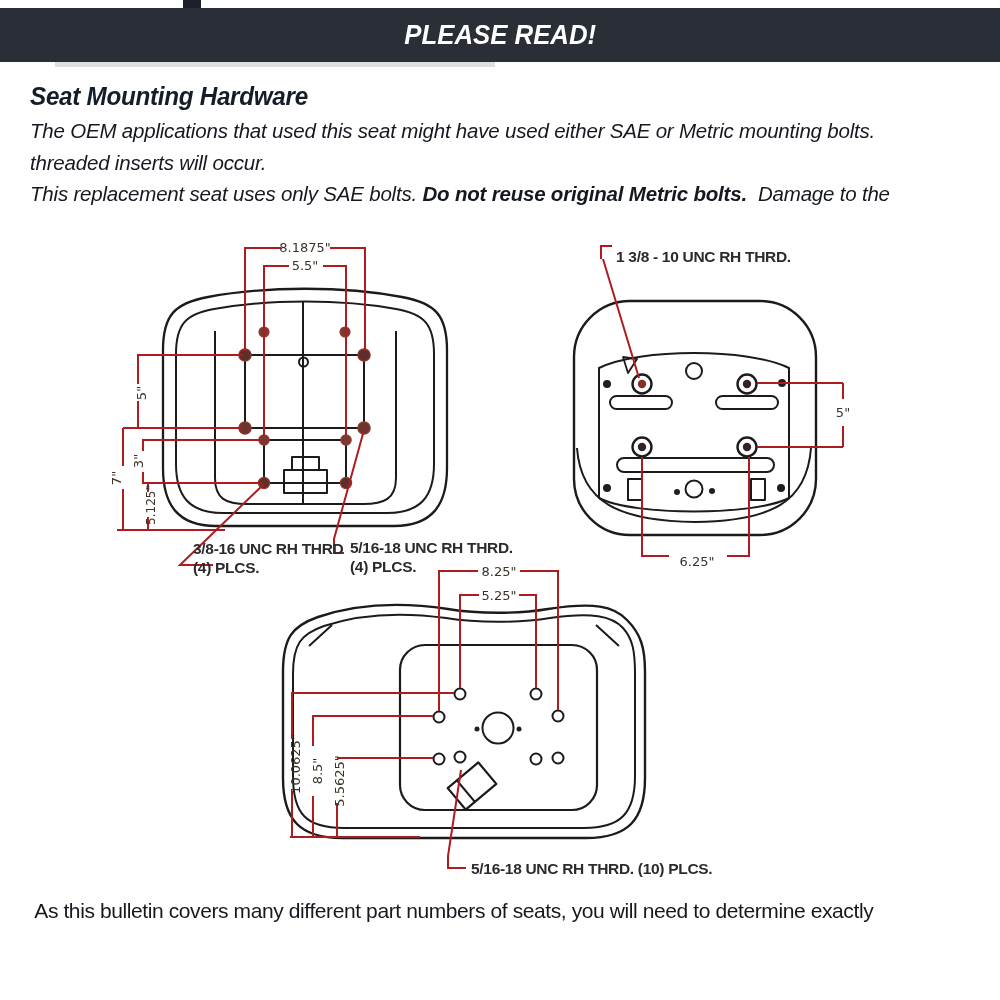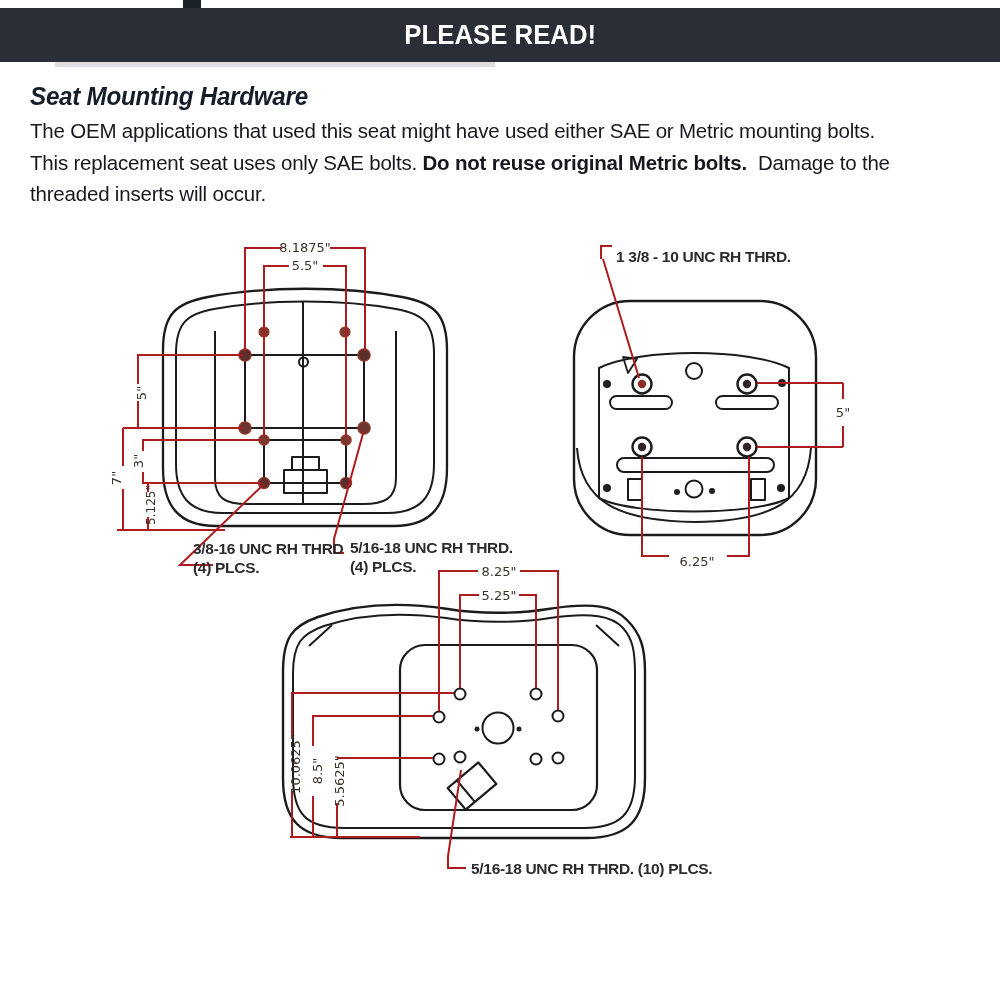--- a/index.html
+++ b/index.html
@@ -1,27 +1,27 @@
 <!DOCTYPE html>
 <html><head>
 <meta charset="utf-8">
 <style>
   html,body{margin:0;padding:0;background:#ffffff;}
   .page{position:relative;width:1000px;height:1000px;background:#ffffff;overflow:hidden;
         font-family:"Liberation Sans", sans-serif;}
   .top-notch{position:absolute;left:183px;top:0;width:18px;height:8px;background:#1c2028;}
   .banner{position:absolute;left:0;top:8px;width:1000px;height:54px;background:#292e37;
-          display:flex;align-items:center;justify-content:center;}
+          display:flex;align-items:center;justify-content:center;font-style:italic;}
   .banner-inner{color:#ffffff;font-weight:bold;font-size:28px;letter-spacing:0px;
                 transform:scaleX(0.92);}
   .banner-shadow{position:absolute;left:55px;top:62px;width:440px;height:5px;background:#4a4f58;opacity:0.18;}
   .heading{position:absolute;left:30px;top:82px;font-size:25px;font-weight:bold;font-style:italic;
            color:#141d28;letter-spacing:-0.3px;transform:scaleX(0.97);transform-origin:left center;}
   .intro{position:absolute;left:30px;top:115px;color:#15191f;font-size:20.5px;line-height:31.5px;
-         letter-spacing:-0.2px;}
+         letter-spacing:-0.2px;font-style:italic;}
   .intro .line{white-space:pre;}
   .footer-text{position:absolute;left:30px;top:894px;color:#15191f;font-size:21px;line-height:33px;
          letter-spacing:-0.4px;}
   .footer-text .line{white-space:pre;}
   svg.diagram{position:absolute;left:0;top:0;}
   svg text{font-family:"DejaVu Sans", sans-serif;fill:#3c3328;}
   .dim{font-size:13px;}
   .dimsmall{font-size:12px;}
   .thread{font-family:"Liberation Sans", sans-serif;font-size:15.5px;font-weight:bold;
           fill:#2b2b2e;letter-spacing:-0.3px;}
@@ -35,22 +35,22 @@
 
   <div class="banner">
     <div class="banner-inner">PLEASE READ!</div>
   </div>
   <div class="banner-shadow"></div>
 
   <div class="heading">Seat Mounting Hardware</div>
 
   <div class="intro">
     <div class="line">The OEM applications that used this seat might have used either SAE or Metric mounting bolts.</div>
+    <div class="line">threaded inserts will occur.</div>
     <div class="line"><span>This replacement seat uses only SAE bolts. </span><b>Do not reuse original Metric bolts.</b><span>  Damage to the</span></div>
-    <div class="line">threaded inserts will occur.</div>
   </div>
 
   <svg class="diagram" width="1000" height="1000" viewBox="0 0 1000 1000">
 
     <g fill="none" stroke="#1b1b1b" stroke-width="2.3" stroke-linejoin="round">
       <path d="M 163 468 L 163 350 C 163 315 175 303 208 297 C 266 286 344 286 402 297 C 435 303 447 315 447 350 L 447 468 C 447 505 432 526 394 526 L 216 526 C 178 526 163 505 163 468 Z"></path>
       <path d="M 176 464 L 176 354 C 176 324 186 314 214 309 C 268 299 342 299 396 309 C 424 314 434 324 434 354 L 434 464 C 434 496 421 513 387 513 L 223 513 C 189 513 176 496 176 464 Z" stroke-width="2"></path>
       <path d="M 215 331 L 215 478 C 215 499 226 504 247 504 L 363 504 C 384 504 396 499 396 478 L 396 331" stroke-width="2"></path>
       <line x1="303" y1="302" x2="303" y2="504" stroke-width="2"></line>
       <circle cx="303.5" cy="362" r="4.5" stroke-width="2"></circle>
@@ -168,15 +168,16 @@
     </g>
     <text class="dim" x="499" y="576" text-anchor="middle" font-size="14">8.25"</text>
     <text class="dim" x="499" y="600" text-anchor="middle" font-size="14">5.25"</text>
     <text class="dim" transform="rotate(-90 296 764)" x="296" y="768" text-anchor="middle">10.0625"</text>
     <text class="dim" transform="rotate(-90 318 771)" x="318" y="775" text-anchor="middle">8.5"</text>
     <text class="dim" transform="rotate(-90 340 781)" x="340" y="785" text-anchor="middle">5.5625"</text>
     <text class="thread" x="471" y="874" font-size="17">5/16-18 UNC RH THRD. (10) PLCS.</text>
   </svg>
 
   <div class="footer-text">
+    <div class="line"> As this bulletin covers many different part numbers of seats, you will need to determine exactly</div>
   </div>
 
 </div>
 
 </body></html>

